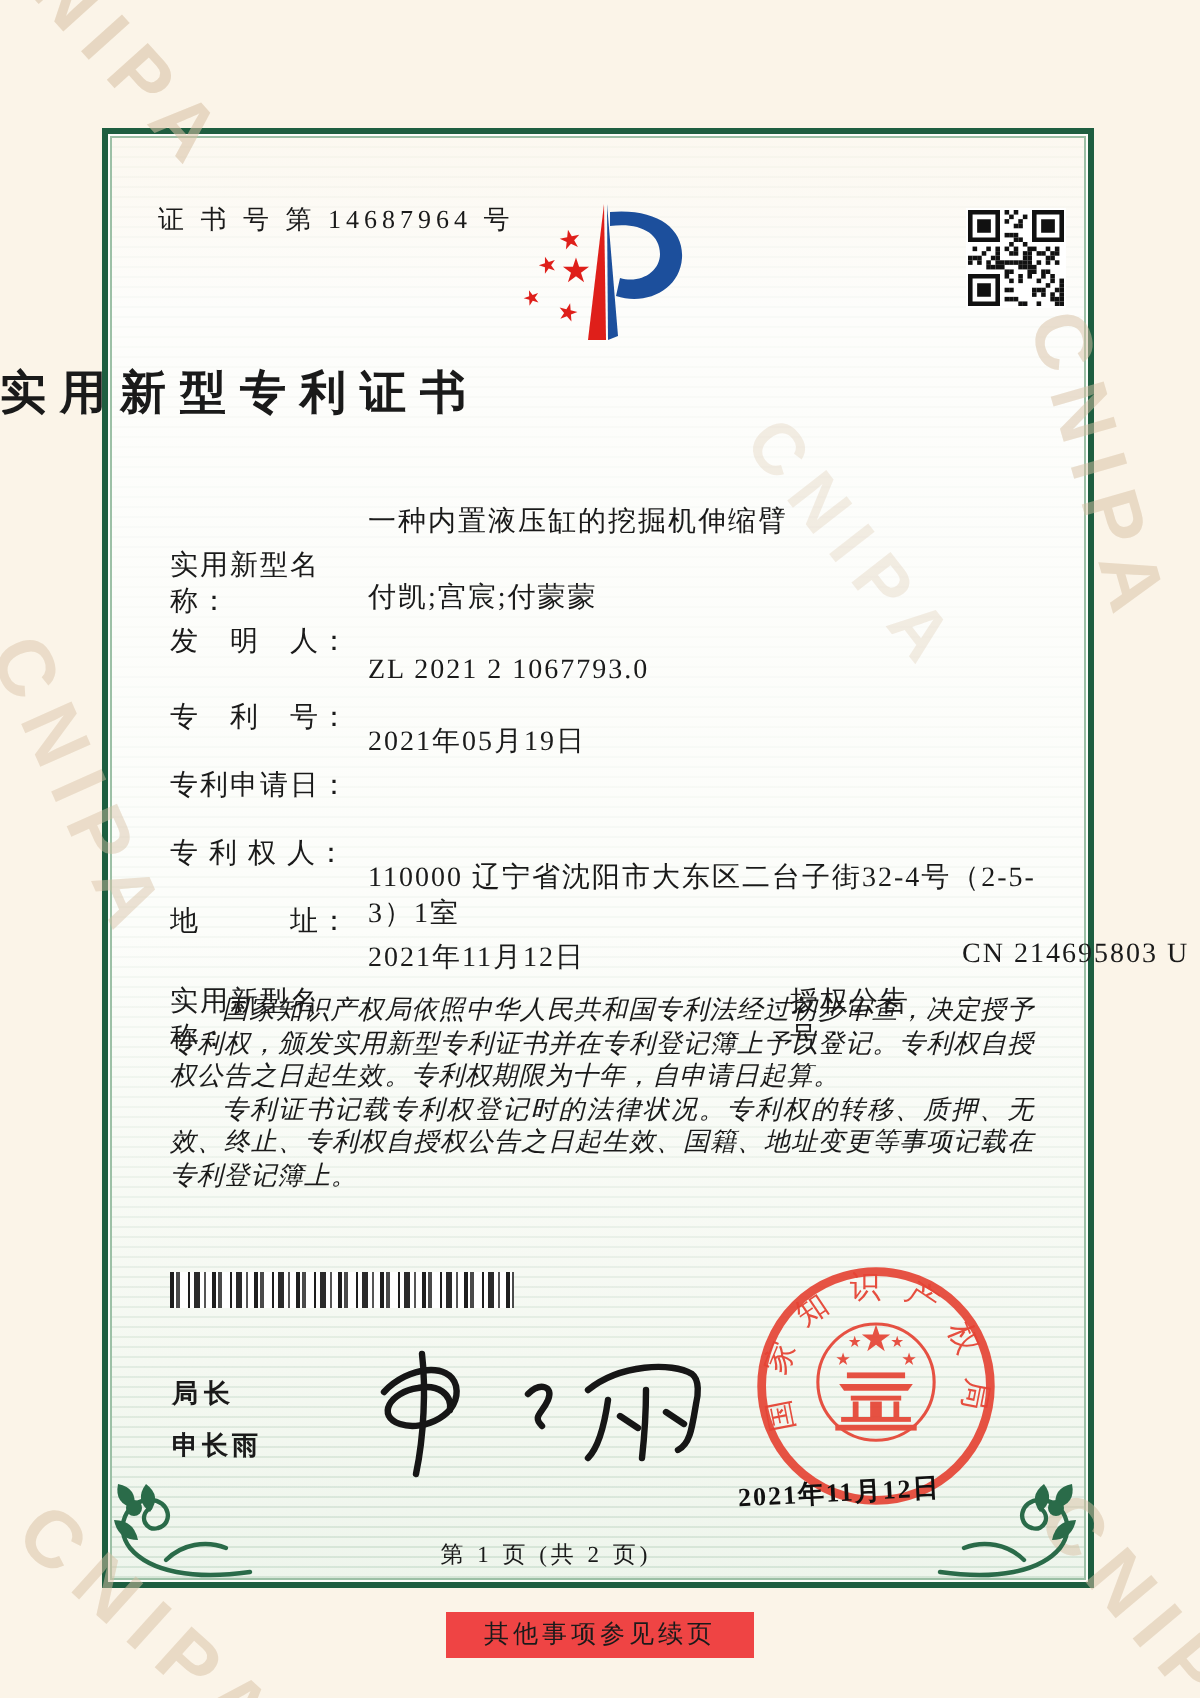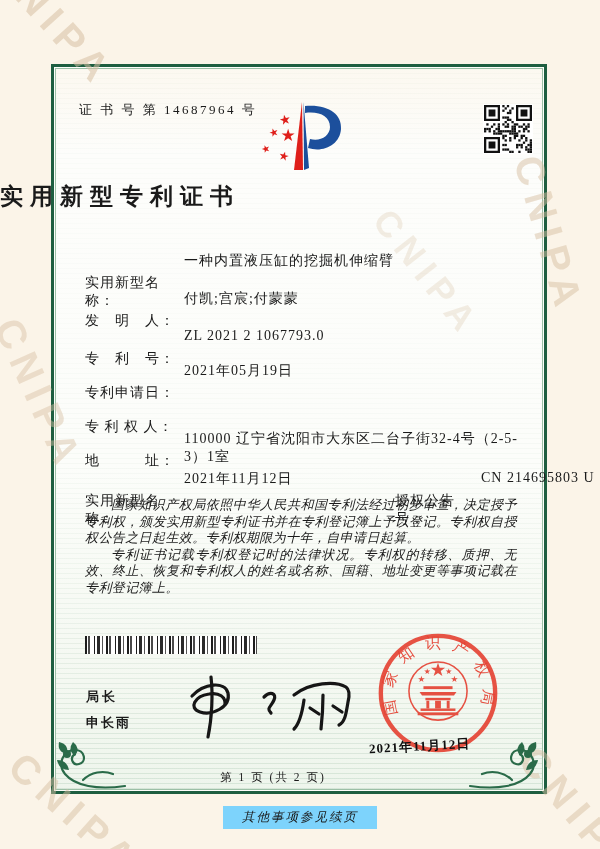--- a/index.html
+++ b/index.html
@@ -49,22 +49,22 @@
   .sig-title{left:86px;top:688px;font-size:13px;letter-spacing:3px;
     font-family:"Liberation Sans","DejaVu Sans",sans-serif;font-weight:600;}
   .sig-name{left:86px;top:714px;font-size:13px;letter-spacing:2px;
     font-family:Liberation Serif, serif;font-weight:600;}
   .signature-svg{left:178px;top:670px;}
   .seal-svg{left:375px;top:630px;mix-blend-mode:multiply;opacity:.95;}
   .seal-date{left:369px;top:737px;width:120px;font-size:13px;font-weight:bold;
     letter-spacing:1px;transform:rotate(-3deg);color:#101010;}
   .page-info{left:51px;top:770px;width:444px;text-align:center;font-size:11.5px;letter-spacing:2px;}
   .note{left:0;top:806px;width:600px;text-align:center;}
-  .note span{display:inline-block;background:#7dd3fc;padding:3px 19px;
-    font-size:12.5px;font-style:italic;letter-spacing:2px;}
+  .note span{display:inline-block;background:#ef4444;padding:3px 19px;
+    font-size:12.5px;letter-spacing:2px;}
   .qr{left:483px;top:104px;width:48px;height:48px;background:#fff;padding:1px;}
   .logo{left:250px;top:96px;}
   .corner{z-index:3;}
 </style>
 </head>
 <body>
 
 <div class="page">
 
   <div class="panel">
@@ -238,21 +238,21 @@
       <span class="flabel">实用新型名称：</span>
       <span class="fvalue">2021年11月12日</span>
       <span class="grantno">
         <span class="flabel">授权公告号：</span>
         <span class="fvalue">CN 214695803 U</span>
       </span>
     </div>
 
     <div class="abs paras">
       <p>国家知识产权局依照中华人民共和国专利法经过初步审查，决定授予专利权，颁发实用新型专利证书并在专利登记簿上予以登记。专利权自授权公告之日起生效。专利权期限为十年，自申请日起算。</p>
-      <p>专利证书记载专利权登记时的法律状况。专利权的转移、质押、无效、终止、恢复和专利权人的姓名或名称、国籍、地址变更等事项记载在专利登记簿上。</p>
+      <p>专利证书记载专利权登记时的法律状况。专利权的转移、质押、无效、终止、专利权自授权公告之日起生效、国籍、地址变更等事项记载在专利登记簿上。</p>
     </div>
 
     <div class="abs barcode"></div>
 
     <div class="abs sig-title">局长</div>
     <div class="abs sig-name">申长雨</div>
 
     <svg class="abs signature-svg" width="190" height="70" viewBox="0 0 190 70">
       <g fill="none" stroke="#161616" stroke-width="3.2" stroke-linecap="round">
         <path d="M14,26 C26,13 47,11 50,23 C53,37 34,46 22,42 C10,38 17,26 31,24 C41,22 48,27 47,35"></path>

